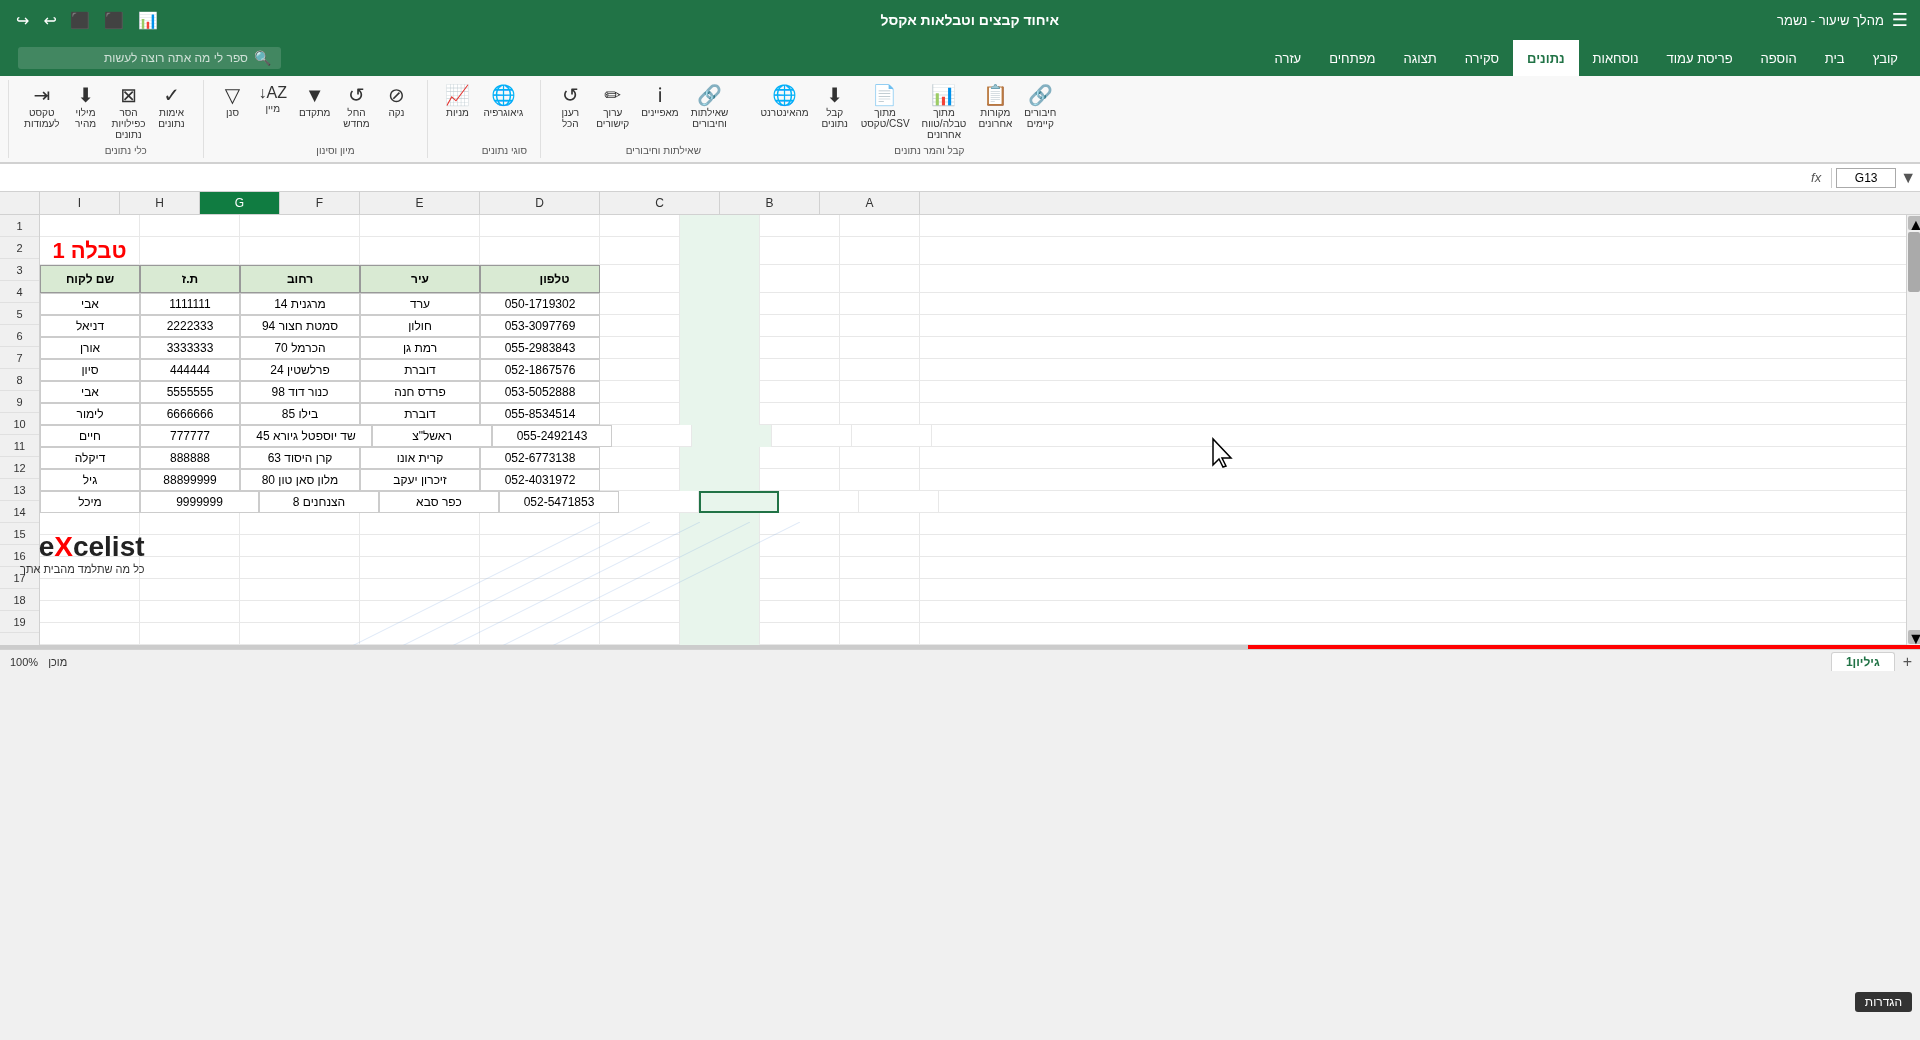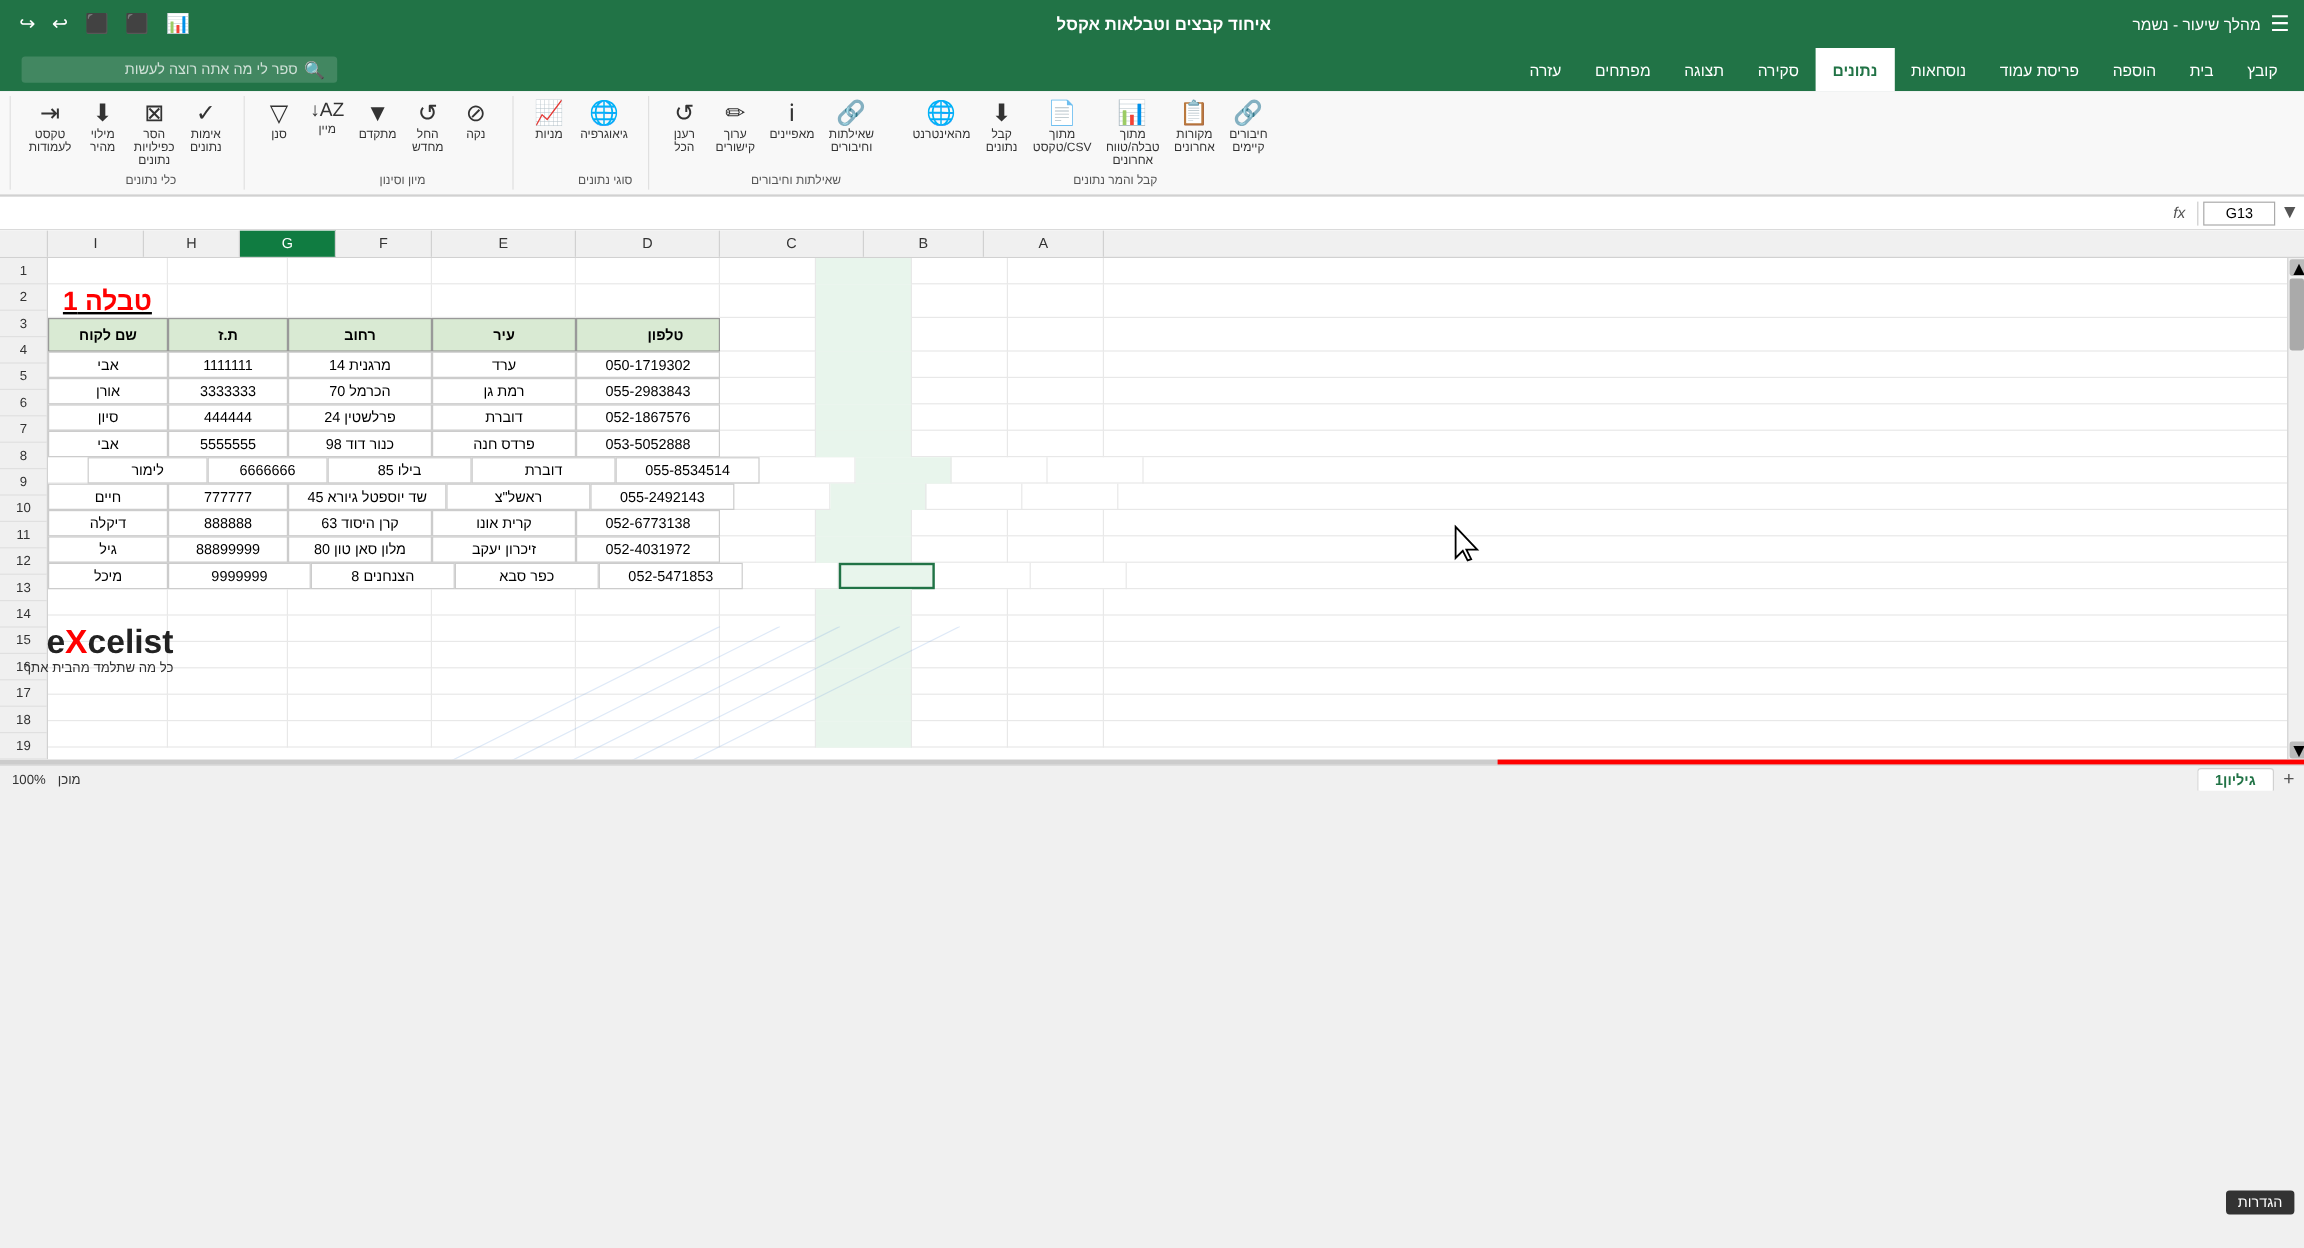--- a/index.html
+++ b/index.html
@@ -548,21 +548,21 @@
         <div class="cell" style="width:120px;"></div>
         <div class="cell" style="width:120px;"></div>
         <div class="cell" style="width:120px;"></div>
         <div class="cell table-title-cell" style="width:80px;" colspan="5"></div>
 
         <div class="cell selected-col" style="width:80px;"></div>
         <div class="cell" style="width:80px;"></div>
         <div class="cell" style="width:80px;"></div>
       </div>
 
-      <div class="grid-row" style="height:28px;min-height:28px;text-decoration:underline;">
+      <div class="grid-row" style="height:28px;min-height:28px;">
         <div class="cell" style="width:100px;height:28px;">
           <span style="color:red;font-weight:bold;font-size:22px;width:100%;text-align:center;">טבלה 1</span>
         </div>
         <div class="cell" style="width:100px;height:28px;"></div>
         <div class="cell" style="width:120px;height:28px;"></div>
         <div class="cell" style="width:120px;height:28px;"></div>
         <div class="cell" style="width:120px;height:28px;"></div>
         <div class="cell" style="width:80px;height:28px;"></div>
         <div class="cell selected-col" style="width:80px;height:28px;"></div>
         <div class="cell" style="width:80px;height:28px;"></div>
@@ -587,20 +587,31 @@
         <div class="cell table-data-cell" style="width:100px;">1111111</div>
         <div class="cell table-data-cell" style="width:120px;">מרגנית 14</div>
         <div class="cell table-data-cell" style="width:120px;">ערד</div>
         <div class="cell table-data-cell" style="width:120px;">050-1719302</div>
         <div class="cell" style="width:80px;"></div>
         <div class="cell selected-col" style="width:80px;"></div>
         <div class="cell" style="width:80px;"></div>
         <div class="cell" style="width:80px;"></div>
       </div>
 
+      <div class="grid-row">
+        <div class="cell table-data-cell" style="width:100px;">דניאל</div>
+        <div class="cell table-data-cell" style="width:100px;">2222333</div>
+        <div class="cell table-data-cell" style="width:120px;">סמטת חצור 94</div>
+        <div class="cell table-data-cell" style="width:120px;">חולון</div>
+        <div class="cell table-data-cell" style="width:120px;">053-3097769</div>
+        <div class="cell" style="width:80px;"></div>
+        <div class="cell selected-col" style="width:80px;"></div>
+        <div class="cell" style="width:80px;"></div>
+        <div class="cell" style="width:80px;"></div>
+      </div>
 
       <div class="grid-row">
         <div class="cell table-data-cell" style="width:100px;">אורן</div>
         <div class="cell table-data-cell" style="width:100px;">3333333</div>
         <div class="cell table-data-cell" style="width:120px;">הכרמל 70</div>
         <div class="cell table-data-cell" style="width:120px;">רמת גן</div>
         <div class="cell table-data-cell" style="width:120px;">055-2983843</div>
         <div class="cell" style="width:80px;"></div>
         <div class="cell selected-col" style="width:80px;"></div>
         <div class="cell" style="width:80px;"></div>
@@ -625,21 +636,21 @@
         <div class="cell table-data-cell" style="width:120px;">כנור דוד 98</div>
         <div class="cell table-data-cell" style="width:120px;">פרדס חנה</div>
         <div class="cell table-data-cell" style="width:120px;">053-5052888</div>
         <div class="cell" style="width:80px;"></div>
         <div class="cell selected-col" style="width:80px;"></div>
         <div class="cell" style="width:80px;"></div>
         <div class="cell" style="width:80px;"></div>
       </div>
 
       <div class="grid-row">
-        <div class="cell table-data-cell" style="width:100px;margin-left:33px;">לימור</div>
+        <div class="cell table-data-cell" style="width:100px;">לימור</div>
         <div class="cell table-data-cell" style="width:100px;">6666666</div>
         <div class="cell table-data-cell" style="width:120px;">בילו 85</div>
         <div class="cell table-data-cell" style="width:120px;">דוברת</div>
         <div class="cell table-data-cell" style="width:120px;">055-8534514</div>
         <div class="cell" style="width:80px;"></div>
         <div class="cell selected-col" style="width:80px;"></div>
         <div class="cell" style="width:80px;"></div>
         <div class="cell" style="width:80px;"></div>
       </div>
 

